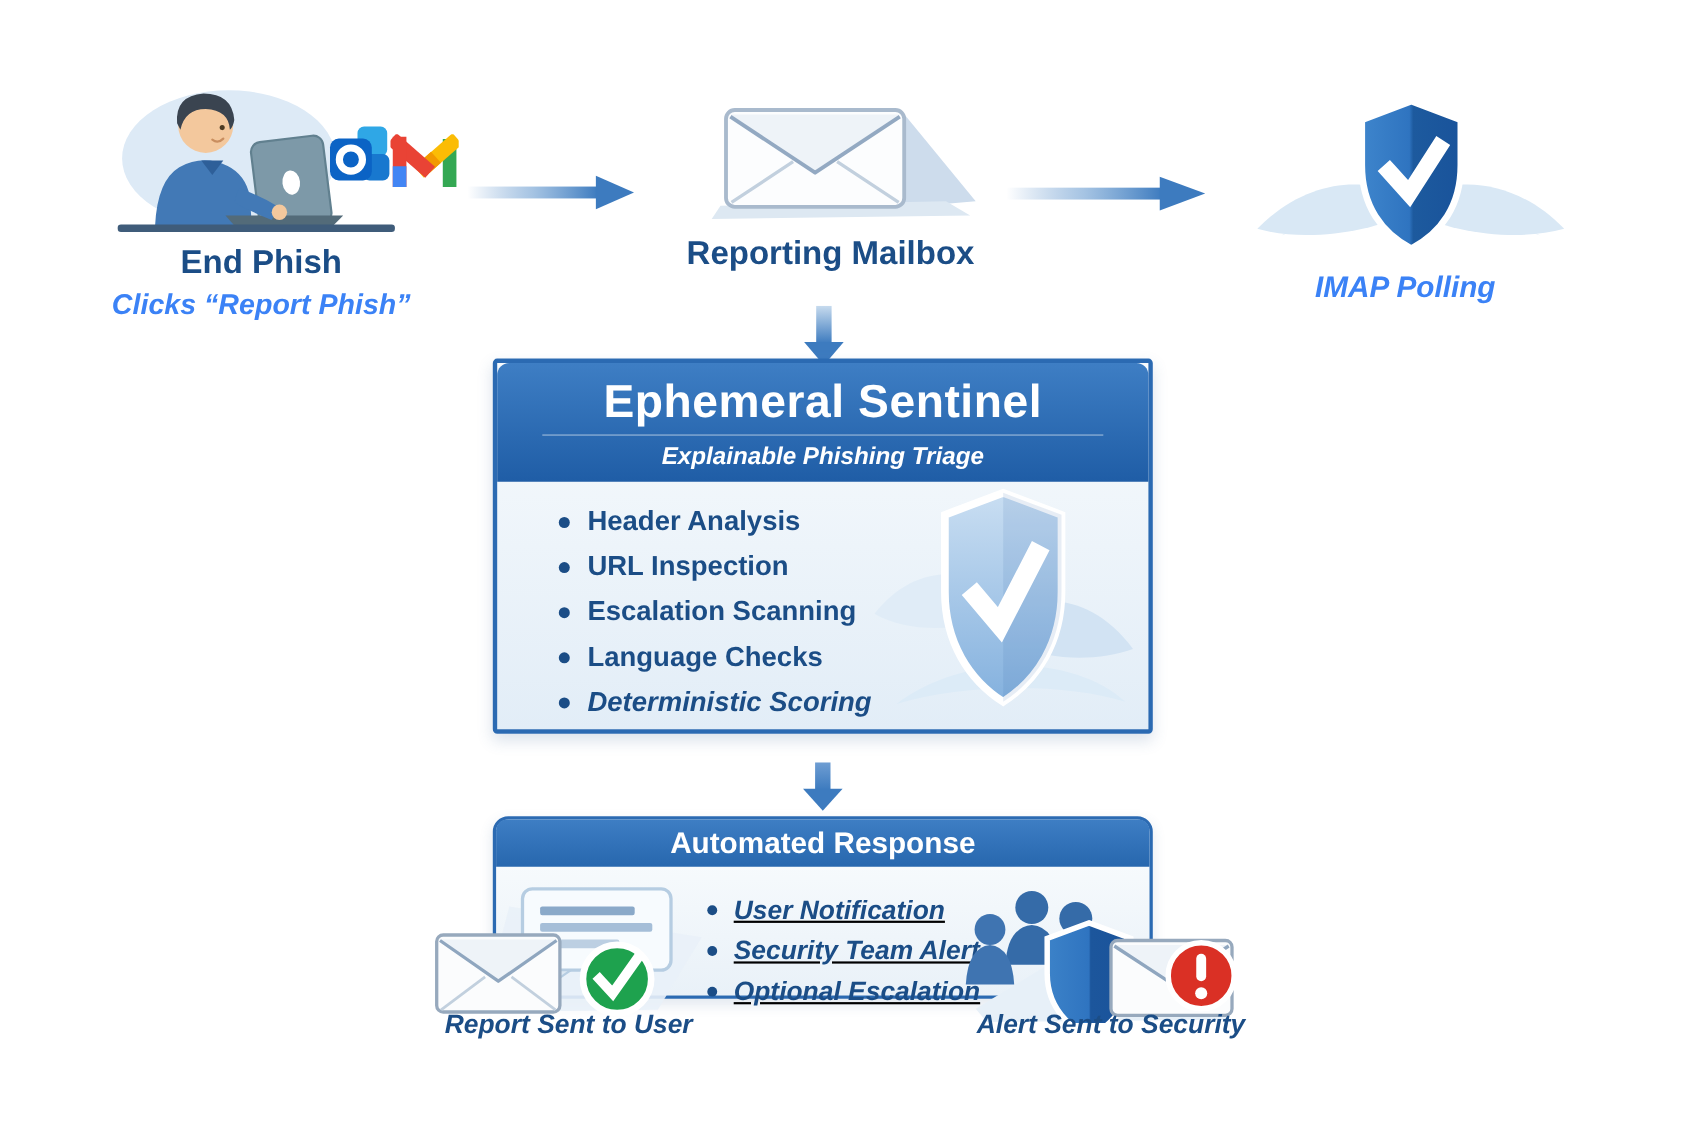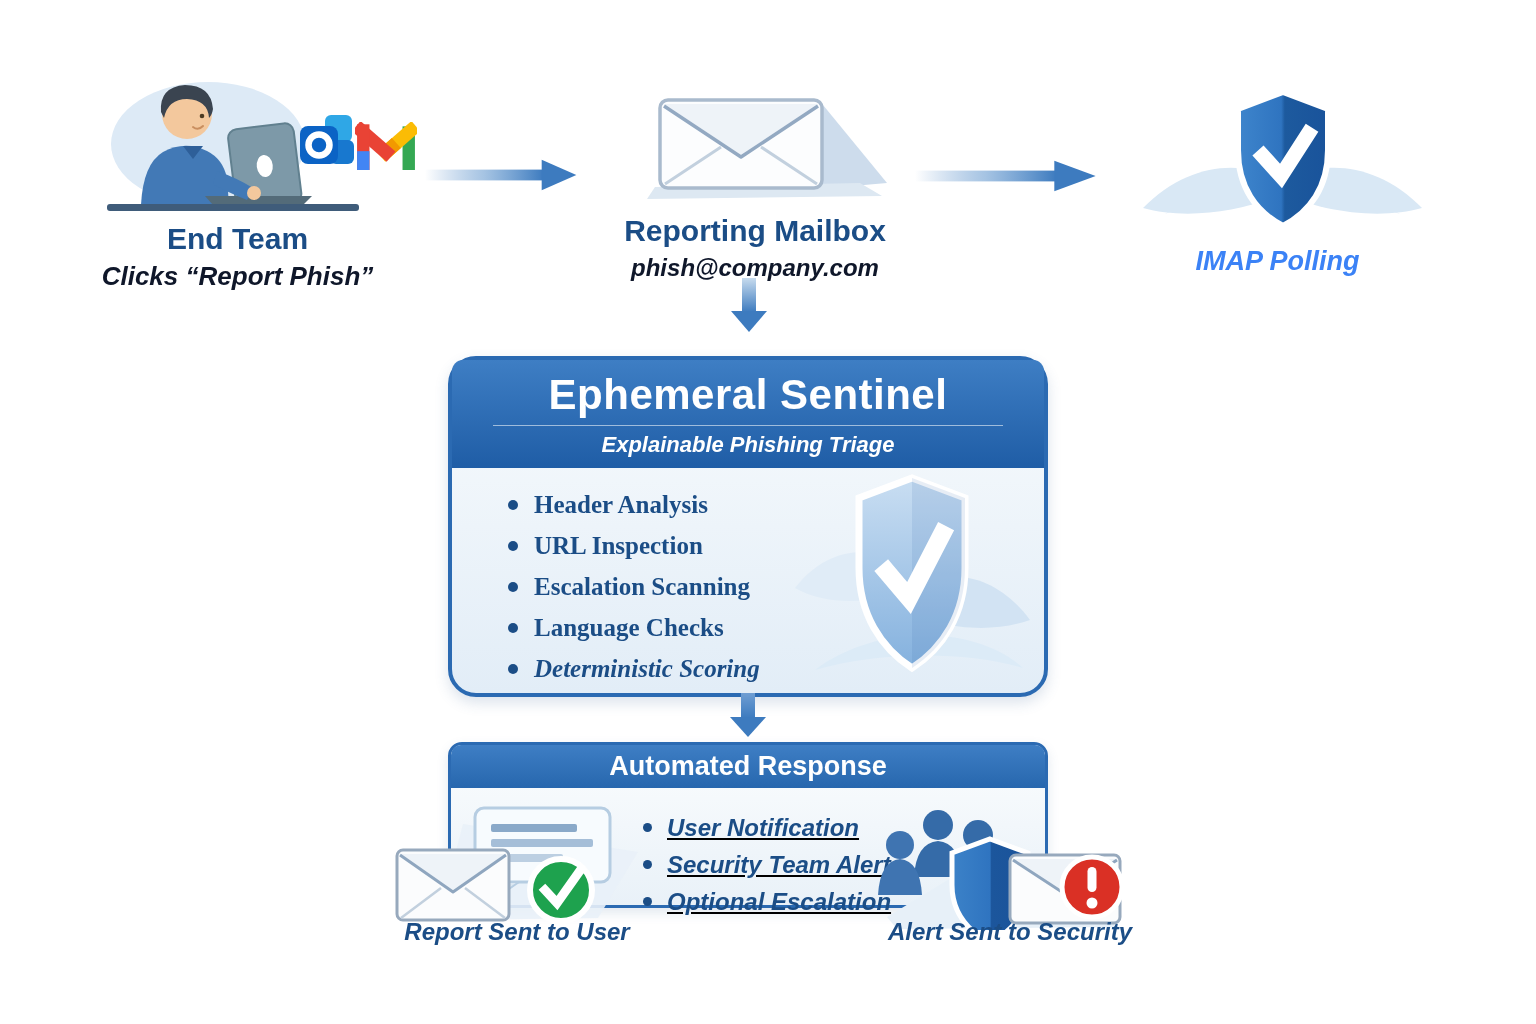--- a/index.html
+++ b/index.html
@@ -4,39 +4,39 @@
 <style>
   html,body{margin:0;padding:0;background:#ffffff;}
   .canvas{
     position:relative;width:1536px;height:1024px;background:#ffffff;
     font-family:"Liberation Sans", sans-serif;overflow:hidden;
   }
   .abs{position:absolute;}
 
   
   .node-title{font-size:30px;font-weight:bold;color:#1b4d86;text-align:center;line-height:34px;}
-  .node-sub{font-size:26px;font-weight:bold;font-style:italic;color:#0f172a;text-align:center;line-height:32px;margin-top:4px;}
+  .node-sub{font-size:26px;font-weight:bold;font-style:italic;color:#3b82f6;text-align:center;line-height:32px;margin-top:4px;}
   .imap-label{font-size:27px;font-weight:600;font-style:italic;color:#3b82f6;text-align:center;}
 
   
   .sentinel-box{
-    left:448px;top:356px;width:600px;height:341px;box-sizing:border-box;
-    border:4px solid #2b6ab2;border-radius:28px;
+    left:448px;top:326px;width:600px;height:341px;box-sizing:border-box;
+    border:4px solid #2b6ab2;border-radius:4px;
     background:linear-gradient(180deg,#f8fbfd 0%,#e2edf7 100%);
     box-shadow:0 6px 14px rgba(60,100,150,.18);
   }
   .sentinel-header{
     height:108px;box-sizing:border-box;border-radius:11px 11px 0 0;
     background:linear-gradient(180deg,#3e7ec4 0%,#1f5da6 100%);
     display:flex;flex-direction:column;align-items:center;padding-top:13px;
   }
   .sentinel-title{font-size:42px;font-weight:bold;color:#ffffff;letter-spacing:.5px;line-height:44px;}
   .sentinel-divider{width:86%;height:1px;background:rgba(255,255,255,.55);margin:8px 0 6px 0;}
   .sentinel-sub{font-size:22px;font-weight:bold;font-style:italic;color:#ffffff;}
-  .sentinel-body{position:relative;height:229px;font-family:Liberation Serif, serif;}
+  .sentinel-body{position:relative;height:229px;}
   .feature-list{position:absolute;left:54px;top:16px;margin:0;padding:0;list-style:none;z-index:2;}
   .feature-list li{
     position:relative;font-size:25px;font-weight:bold;color:#1b4d86;
     height:41px;line-height:41px;padding-left:28px;white-space:nowrap;
   }
   .feature-list li::before{
     content:"";position:absolute;left:2px;top:16px;width:10px;height:10px;border-radius:50%;background:#1b4d86;
   }
   .feature-list li.italic{font-style:italic;}
   .sentinel-shield{right:14px;top:2px;z-index:1;}
@@ -98,21 +98,21 @@
   <svg class="abs" style="left:355px;top:122px;" width="62" height="48" viewBox="0 0 60 46">
     <line x1="52" y1="10" x2="52" y2="42" stroke="#34a853" stroke-width="12" stroke-linecap="square"></line>
     <line x1="54" y1="8" x2="30" y2="29" stroke="#fbbc05" stroke-width="13" stroke-linecap="square"></line>
     <line x1="40" y1="20" x2="30" y2="29" stroke="#f29900" stroke-width="13"></line>
     <line x1="6" y1="8" x2="30" y2="29" stroke="#e94335" stroke-width="13" stroke-linecap="square"></line>
     <line x1="8" y1="8" x2="8" y2="42" stroke="#e94335" stroke-width="12" stroke-linecap="square"></line>
     <line x1="8" y1="34" x2="8" y2="42" stroke="#4285f4" stroke-width="12" stroke-linecap="square"></line>
   </svg>
 
   <div class="abs" style="left:90px;top:222px;width:295px;">
-    <div class="node-title">End Team</div>
+    <div class="node-title">End Phish</div>
     <div class="node-sub">Clicks “Report Phish”</div>
   </div>
 
   <svg class="abs" style="left:425px;top:157px;" width="155" height="36" viewBox="0 0 170 40" preserveAspectRatio="none">
     <defs>
       <linearGradient id="gh1" x1="0" y1="0" x2="1" y2="0">
         <stop offset="0" stop-color="#3d7bbf" stop-opacity="0"></stop>
         <stop offset="0.5" stop-color="#5c93cc" stop-opacity="0.55"></stop>
         <stop offset="1" stop-color="#3d7bbf"></stop>
       </linearGradient>
@@ -125,21 +125,20 @@
     <polygon points="178,10 242,88 150,96" fill="#cddcec"></polygon>
     <polygon points="10,92 215,88 237,101 2,104" fill="#dde8f2"></polygon>
     <rect x="15" y="5" width="162" height="88" rx="8" fill="#fcfdfe" stroke="#a9bacd" stroke-width="3.5"></rect>
     <polygon points="19,9 96,60 173,9" fill="#eef3f8"></polygon>
     <path d="M19 11 L96 62 L173 11" fill="none" stroke="#93a9c2" stroke-width="3.5" stroke-linejoin="round"></path>
     <path d="M20 89 L76 52 M172 89 L116 52" stroke="#c2d0de" stroke-width="3" fill="none"></path>
   </svg>
 
   <div class="abs" style="left:585px;top:214px;width:340px;">
     <div class="node-title">Reporting Mailbox</div>
-    <div class="node-sub" style="font-size:24px;">phish@company.com</div>
   </div>
 
   <svg class="abs" style="left:915px;top:158px;" width="185" height="36" viewBox="0 0 170 40" preserveAspectRatio="none">
     <defs>
       <linearGradient id="gh2" x1="0" y1="0" x2="1" y2="0">
         <stop offset="0" stop-color="#3d7bbf" stop-opacity="0"></stop>
         <stop offset="0.5" stop-color="#5c93cc" stop-opacity="0.55"></stop>
         <stop offset="1" stop-color="#3d7bbf"></stop>
       </linearGradient>
     </defs>

